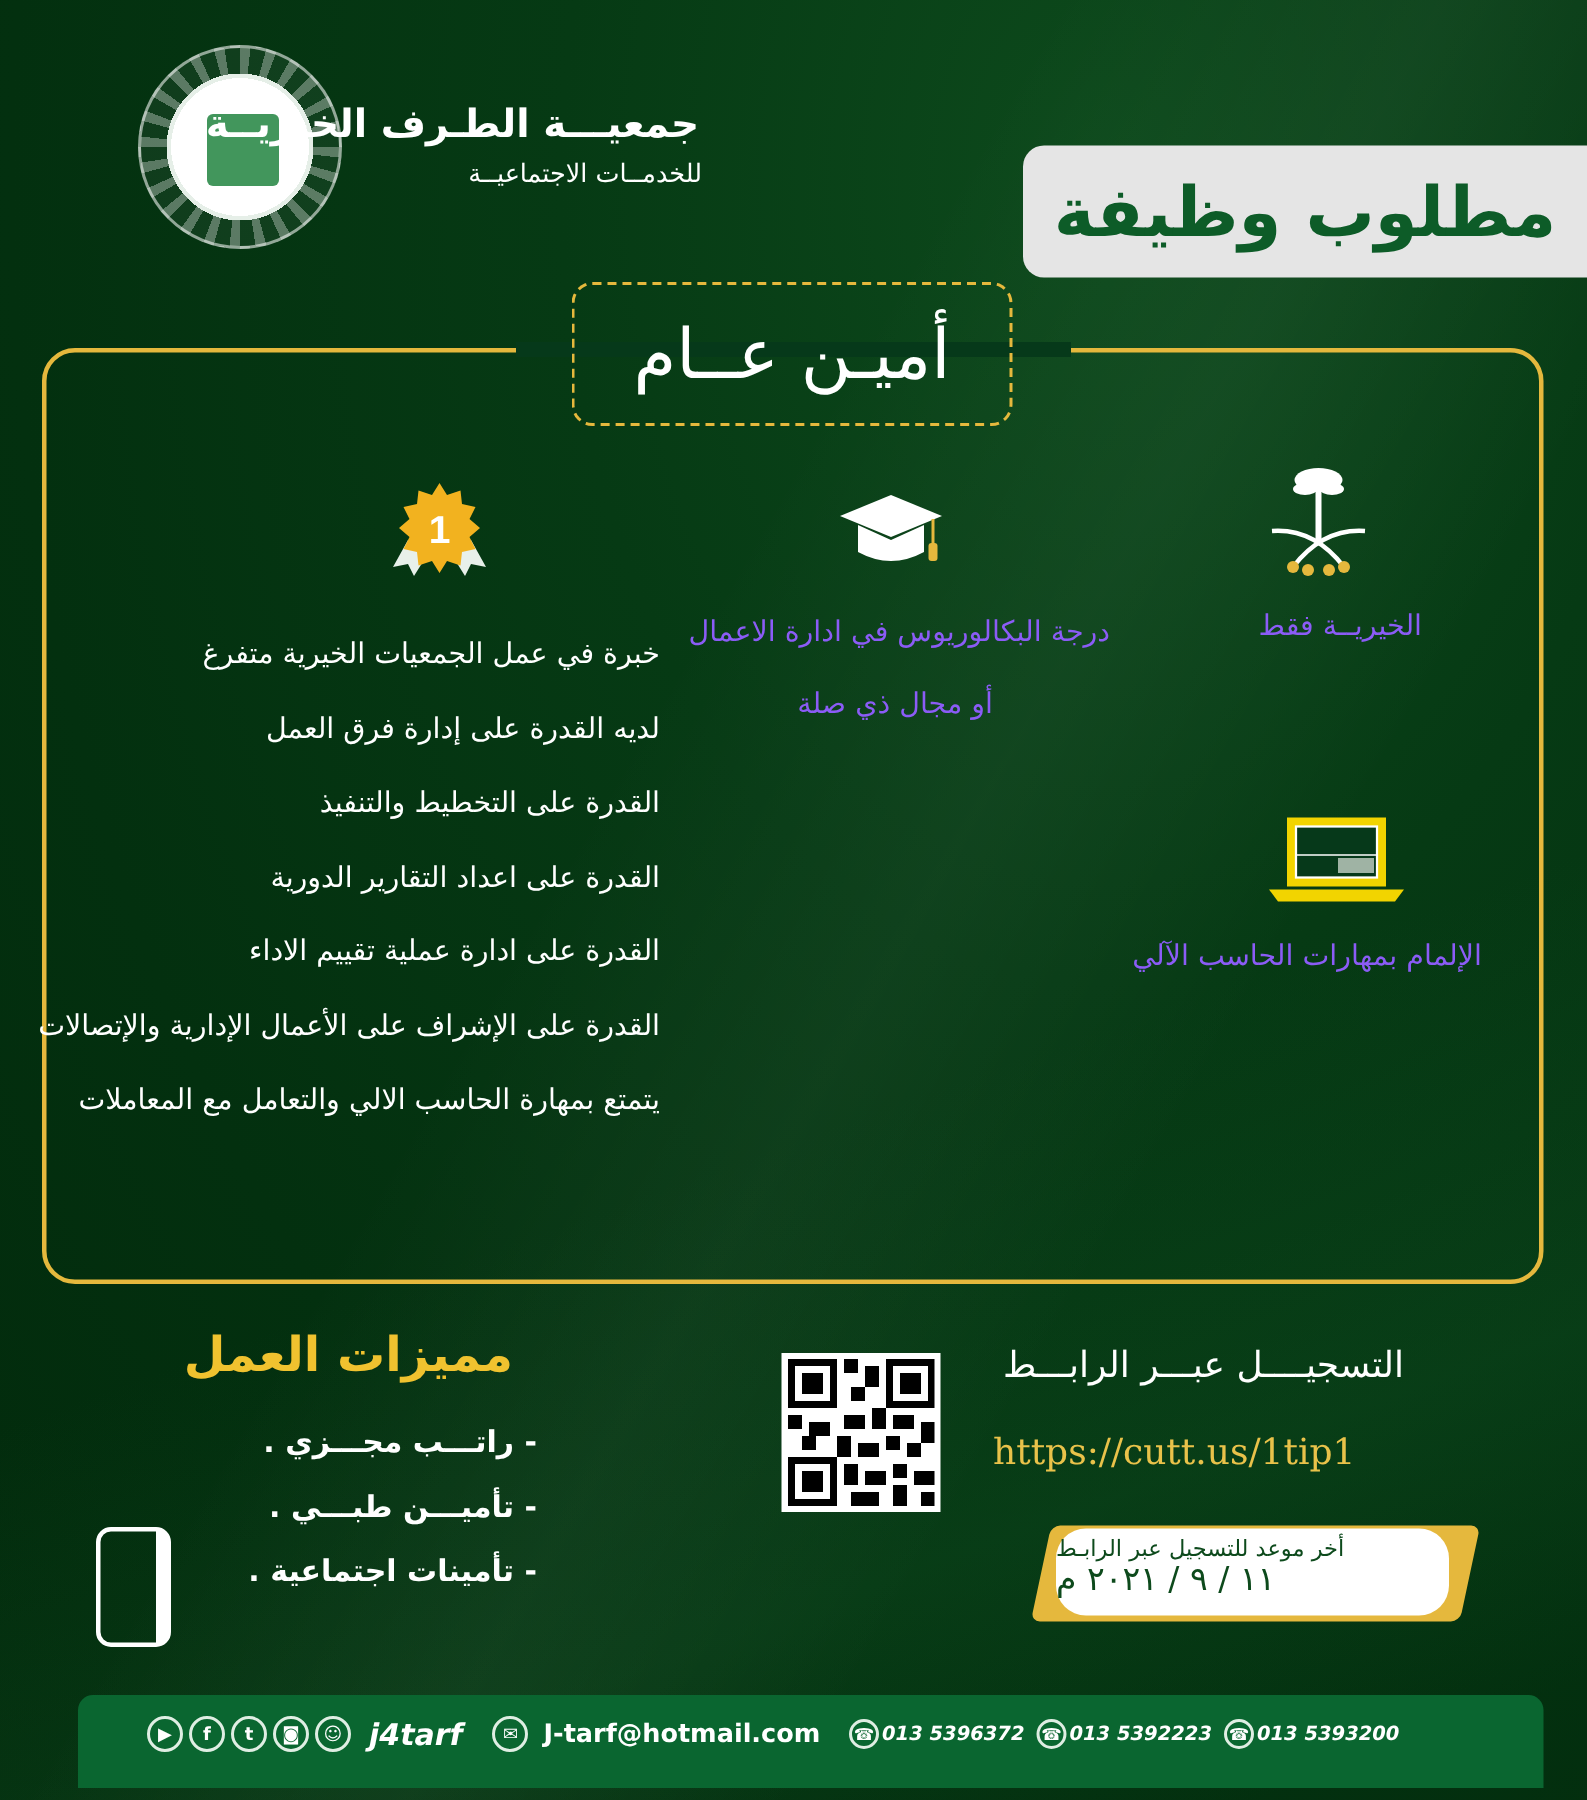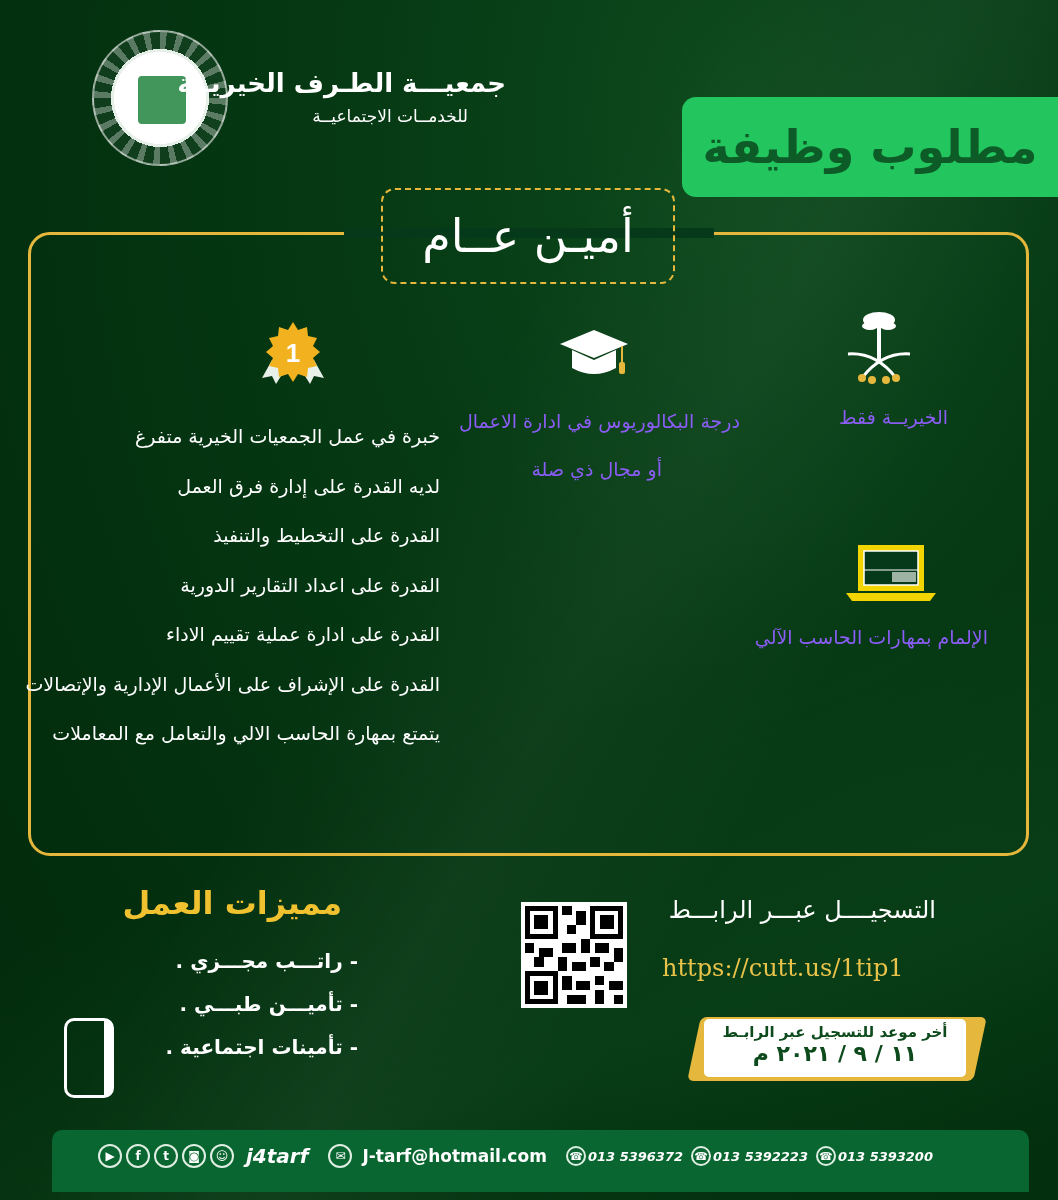--- a/index.html
+++ b/index.html
@@ -22,27 +22,27 @@
     position: absolute; left: 92px; top: 30px; width: 136px; height: 136px; border-radius: 50%;
     background: radial-gradient(circle, #fff 0 46px, #e6efe8 46px 49px, transparent 49px),
                 repeating-conic-gradient(from 0deg, rgba(255,255,255,0.35) 0 6deg, rgba(255,255,255,0.05) 6deg 15deg);
     border: 2px solid rgba(255,255,255,0.55);
   }
   .logo-inner {
     position: absolute; left: 44px; top: 44px; width: 48px; height: 48px;
     background: #2e8b4a; border-radius: 4px; opacity: 0.9;
   }
   .org-name {
-    position: absolute; right: 552px; top: 68px; font-size: 26px; font-weight: bold; color: #fff; white-space: nowrap;
+    position: absolute; right: 592px; top: 68px; font-size: 26px; font-weight: bold; color: #fff; white-space: nowrap;
   }
   .org-sub {
     position: absolute; right: 590px; top: 106px; font-size: 17px; color: #fff; white-space: nowrap;
   }
   .title-pill {
-    position: absolute; left: 682px; top: 97px; width: 376px; height: 100px; background: #22c55e;
+    position: absolute; left: 682px; top: 97px; width: 376px; height: 88px; background: #e5e5e5;
     border-radius: 14px 0 0 14px;
     display: flex; align-items: center; justify-content: center;
   }
   .title-pill span { font-size: 46px; font-weight: bold; color: #0d5c28; }
   
   .frame {
     position: absolute; left: 28px; top: 232px; width: 1001px; height: 624px;
     border: 3px solid #e5b83d; border-radius: 22px;
   }
   .frame-gap {
@@ -73,22 +73,22 @@
     background: #fff; padding: 4px;
   }
   .qr svg { width: 98px; height: 98px; display: block; }
   .reg-title { position: absolute; right: 122px; top: 896px; font-size: 24px; color: #fff; white-space: nowrap; }
   .reg-link { position: absolute; left: 662px; top: 954px; font-size: 24px; color: #e9c24a; font-family: "DejaVu Serif", serif; white-space: nowrap; direction: ltr; }
   .deadline-wrap { position: absolute; left: 694px; top: 1017px; width: 286px; height: 64px; }
   .deadline-accent {
     position: absolute; inset: 0; background: #e5b83d; transform: skewX(-12deg); border-radius: 6px;
   }
   .deadline {
-    position: absolute; left: 10px; top: 2px; width: 262px; height: 58px; background: #fff; border-radius: 5px;
-    text-align: center; color: #0d4a1c; font-weight: bold;
+    position: absolute; left: 10px; top: 2px; width: 262px; height: 58px; background: #fff; border-radius: 20px;
+    text-align: left; color: #0d4a1c;
   }
   .deadline .dl-label { font-size: 15px; display: block; margin-top: 4px; }
   .deadline .dl-date { font-size: 22px; display: block; }
   .mini-logo {
     position: absolute; left: 64px; top: 1018px; width: 50px; height: 80px;
     border: 3px solid #fff; border-radius: 10px; border-right-width: 10px;
   }
   
   .footer {
     position: absolute; left: 52px; top: 1130px; width: 977px; height: 62px; background: #0a6630;

